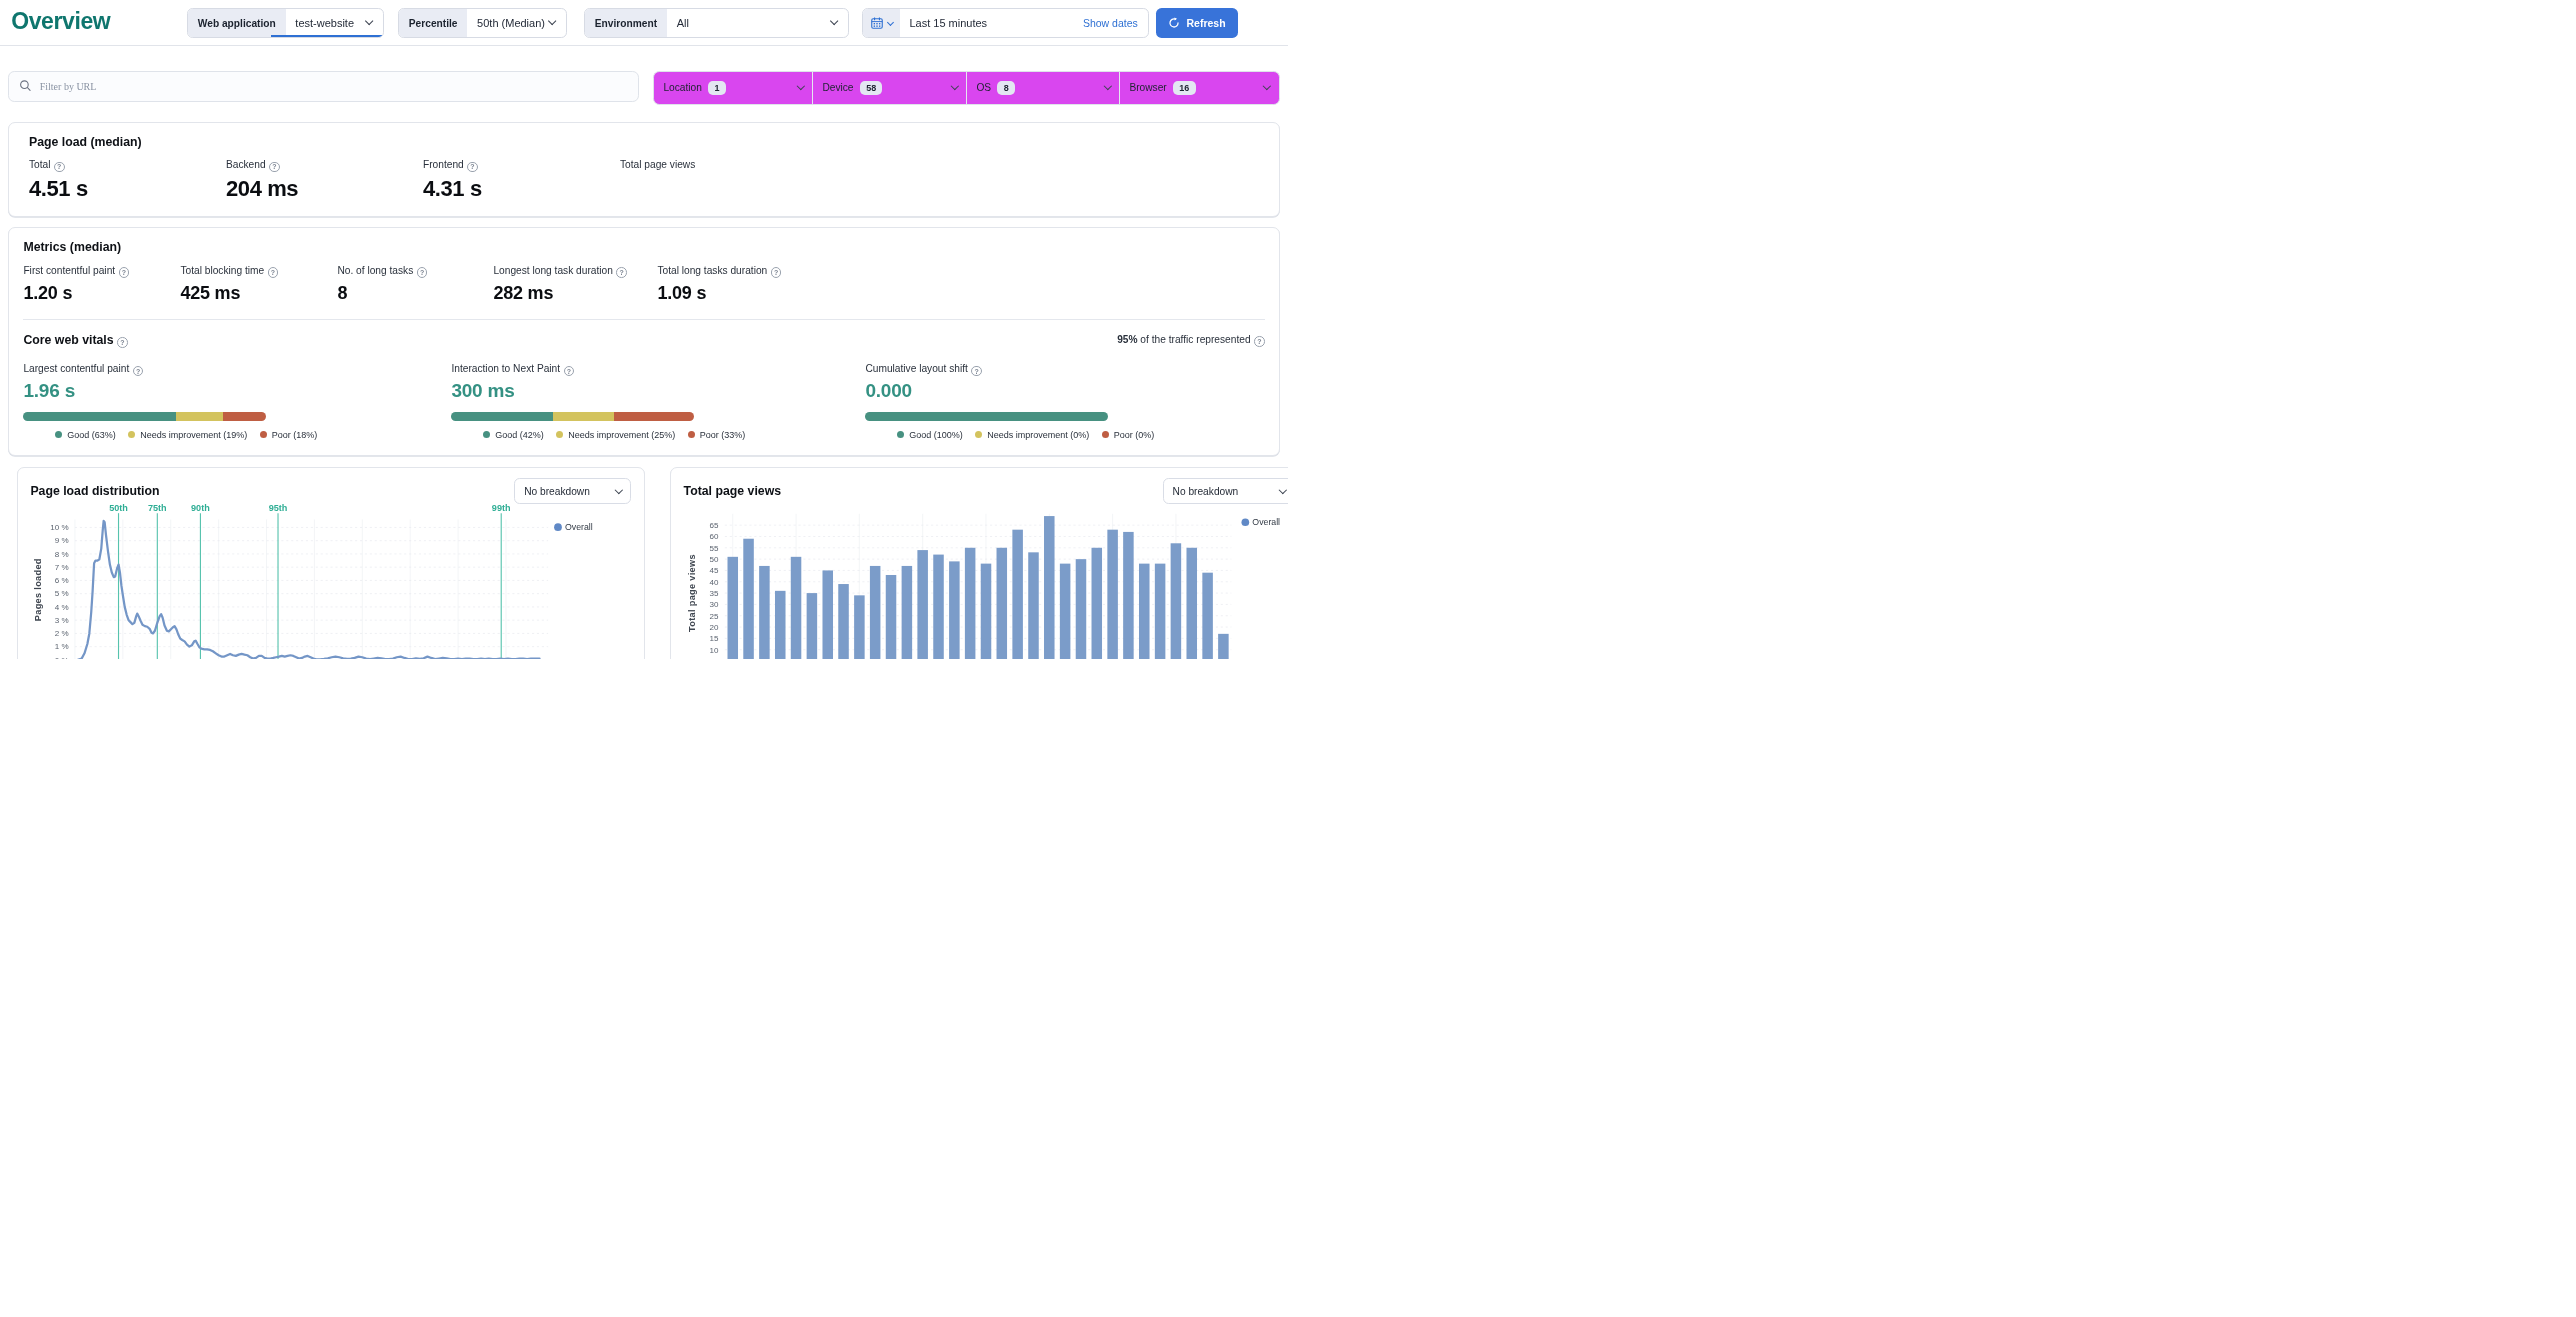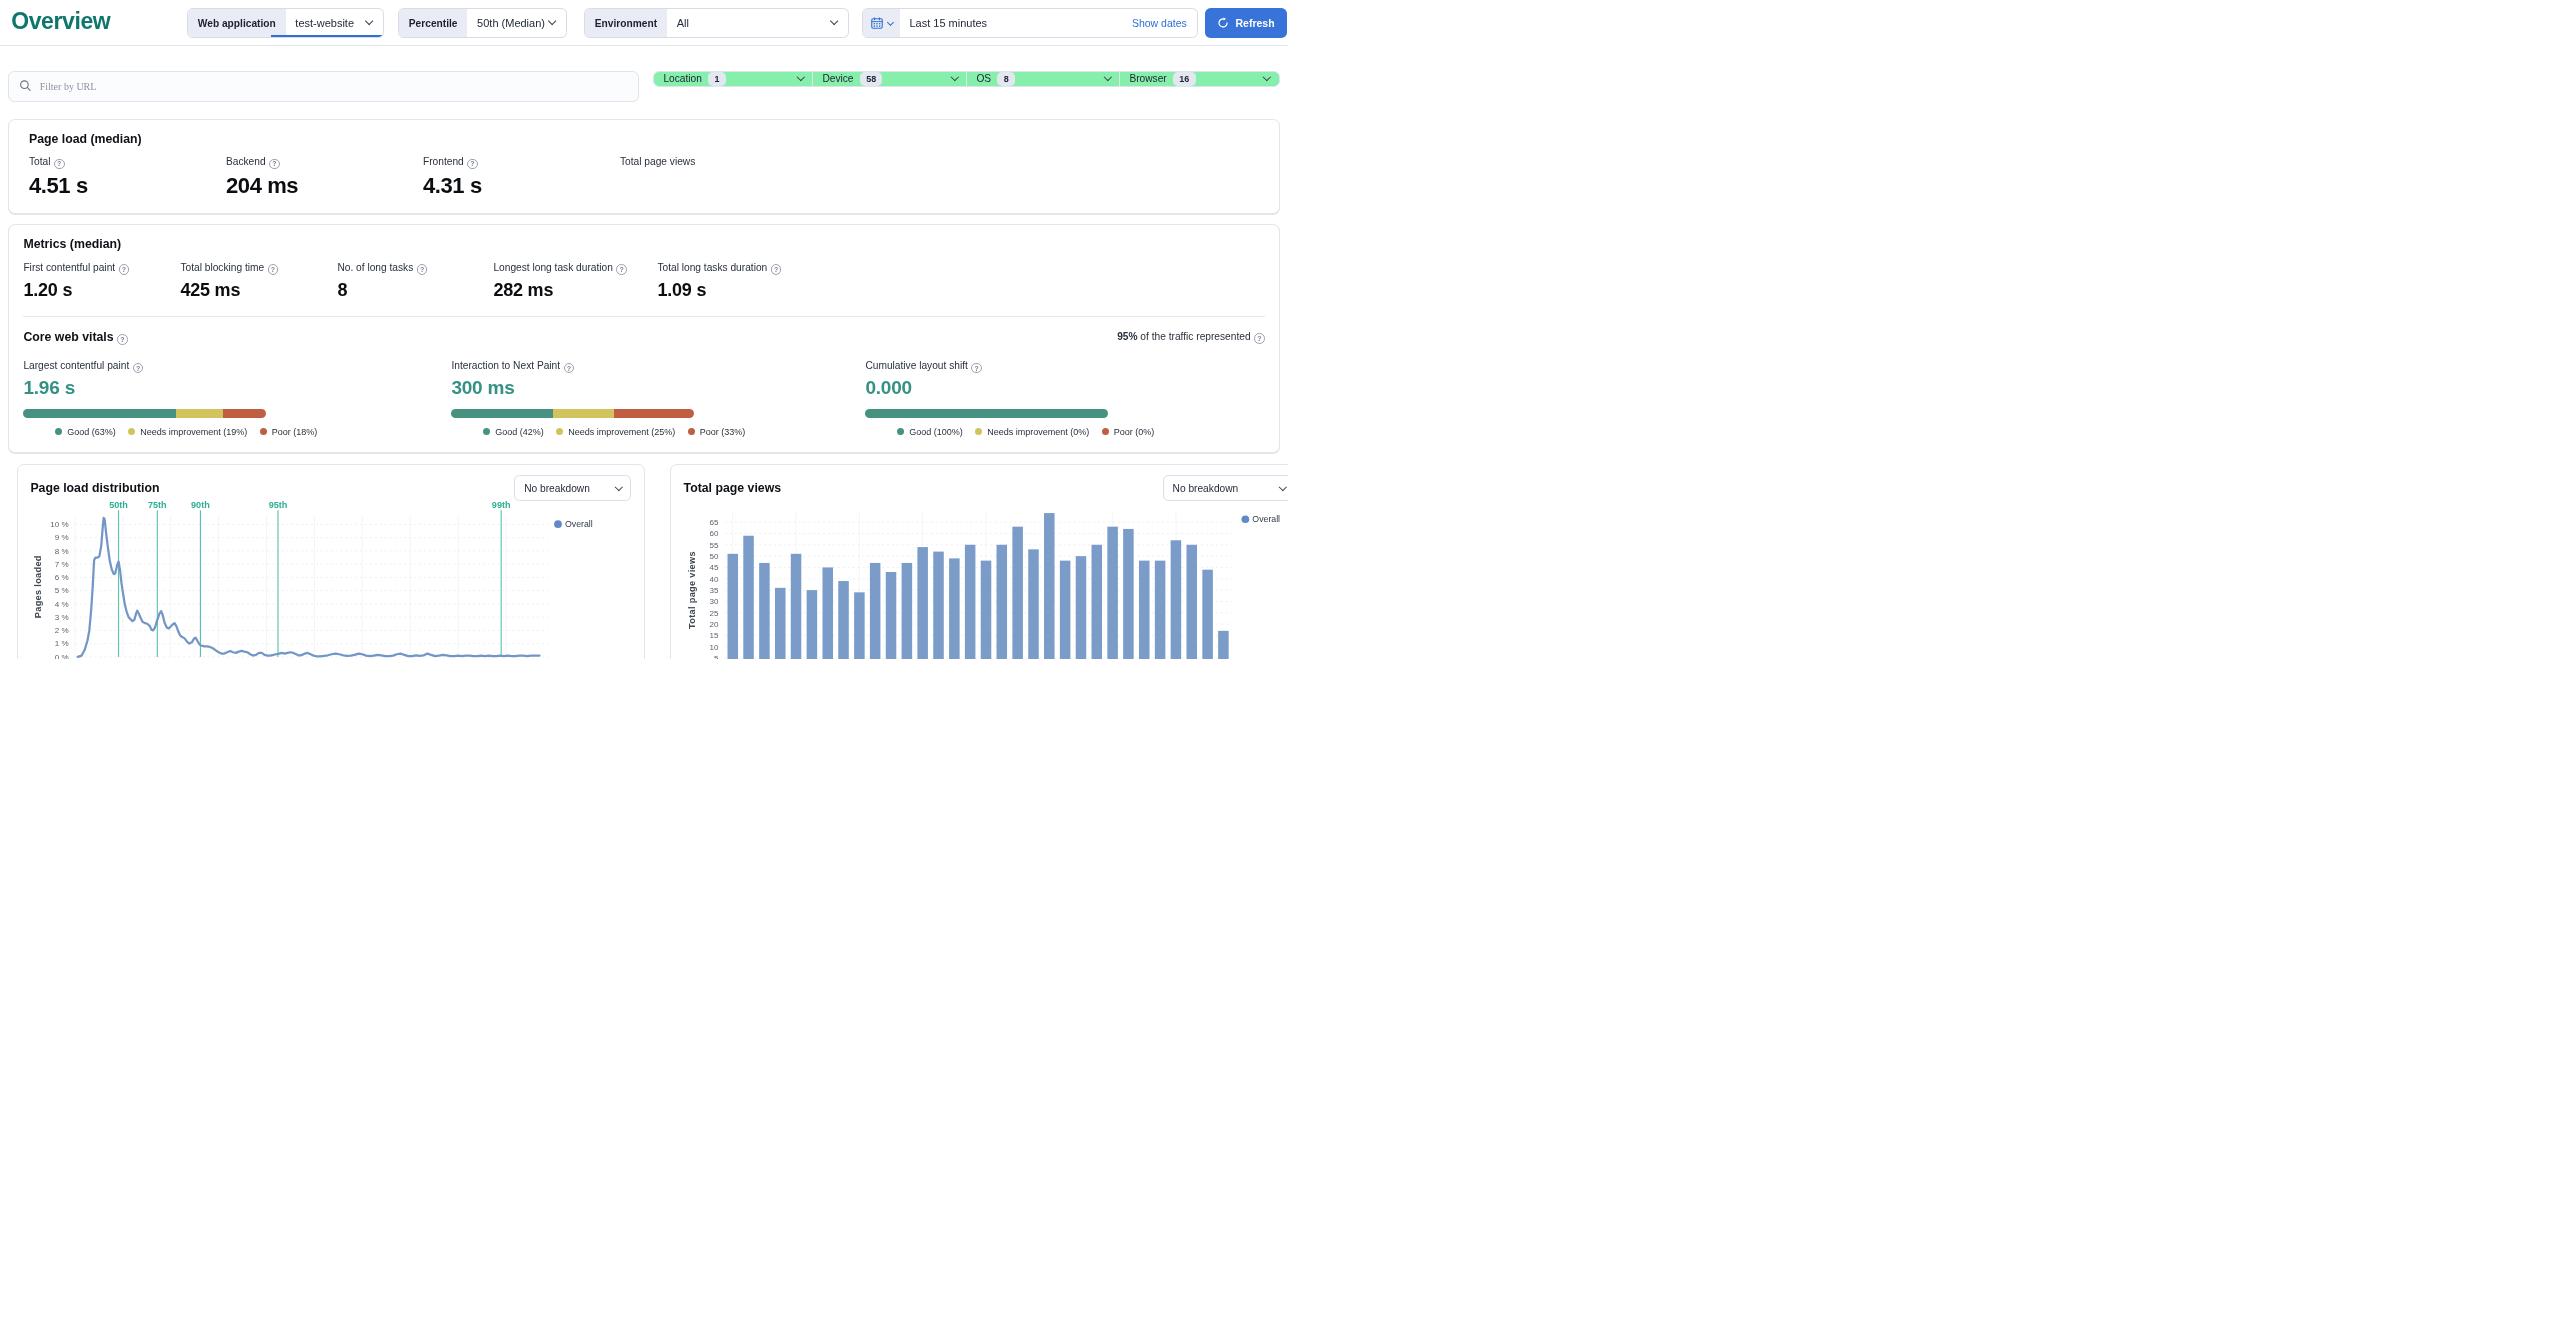--- a/index.html
+++ b/index.html
@@ -18,36 +18,36 @@
   .ctrl .val { font-size:11px; color:#242b38; margin-left:9.8px; white-space:nowrap; }
   .chev { width:6.3px; height:6.3px; border-right:1.3px solid #3c4350; border-bottom:1.3px solid #3c4350;
     transform:rotate(45deg); display:inline-block; flex:none; margin-top:-3.5px; }
   .ctrl-app { width:197px; margin-right:14px; }
   .ctrl-app .chev { margin-left:auto; margin-right:11.2px; }
   .ctrl-app .underline { position:absolute; left:83px; right:0; bottom:0; height:2.1px; background:#2e70d3; }
   .ctrl-pct { width:169px; margin-right:17px; }
   .ctrl-pct .chev { margin-left:auto; margin-right:11.2px; }
   .ctrl-env { width:265px; margin-right:12.6px; }
   .ctrl-env .chev { margin-left:auto; margin-right:11.2px; }
-  .ctrl-date { width:336px; margin-right:7px; }
+  .ctrl-date { width:287px; margin-right:7px; }
   .ctrl-date .seg { padding:0 7px; gap:4.2px; }
   .ctrl-date .chev-sm { width:4.9px; height:4.9px; border-color:#2e70d3; margin-top:-2.1px; }
   .show-dates { margin-left:auto; margin-right:9.8px; color:#2e70d3; font-size:10.5px; font-weight:500; text-decoration:none; cursor:pointer; }
   .btn-refresh { display:inline-flex; align-items:center; gap:6.3px; height:29.5px; padding:0 12.6px;
     background:#3873d9; color:#fff; font-size:10.5px; font-weight:700; border:none; border-radius:5.6px; cursor:pointer;
     font-family:"Liberation Sans", sans-serif; }
 
   
   .filters { display:flex; gap:14px; margin:24.6px 8.4px 0; }
   .search { flex:none; width:631px; height:31px; display:flex; align-items:center; gap:7.7px; padding:0 9.8px;
     border:0.7px solid #dfe3ea; border-radius:6.3px; background:#fbfcfe; }
   .search input { border:none; outline:none; background:transparent; font-size:10px; color:#242b38; width:100%;
     font-family:Liberation Serif, serif; }
   .search input::placeholder { color:#8a93a3; }
-  .fgroup { flex:1; display:flex; height:16px; border:0.7px solid #dfe3ea; border-radius:6.3px; background:#86efac; overflow:hidden; }
+  .fgroup { flex:1; display:flex; height:34px; border:0.7px solid #dfe3ea; border-radius:6.3px; background:#d946ef; overflow:hidden; }
   .fitem { display:flex; align-items:center; padding:0 9px; border-right:0.7px solid #e4e8ef; cursor:pointer; }
   .fitem:last-child { border-right:none; }
   .fitem .flabel { font-size:10.2px; color:#1d2430; }
   .fitem .badge { margin-left:6.3px; background:#e3e7f2; color:#1d2430; font-size:9px; font-weight:700;
     padding:2.1px 6.3px; border-radius:4.9px; }
   .fitem .chev { margin-left:auto; width:5.6px; height:5.6px; border-width:1.1px; }
   .fitem-loc { width:159px; } .fitem-dev { width:154px; } .fitem-os { width:153px; } .fitem-br { flex:1; }
 
   
   .card { margin:0 8.4px; border:0.7px solid #e2e5eb; border-radius:7px; background:#fff; box-shadow:0 0.7px 0 #dadee5; }

